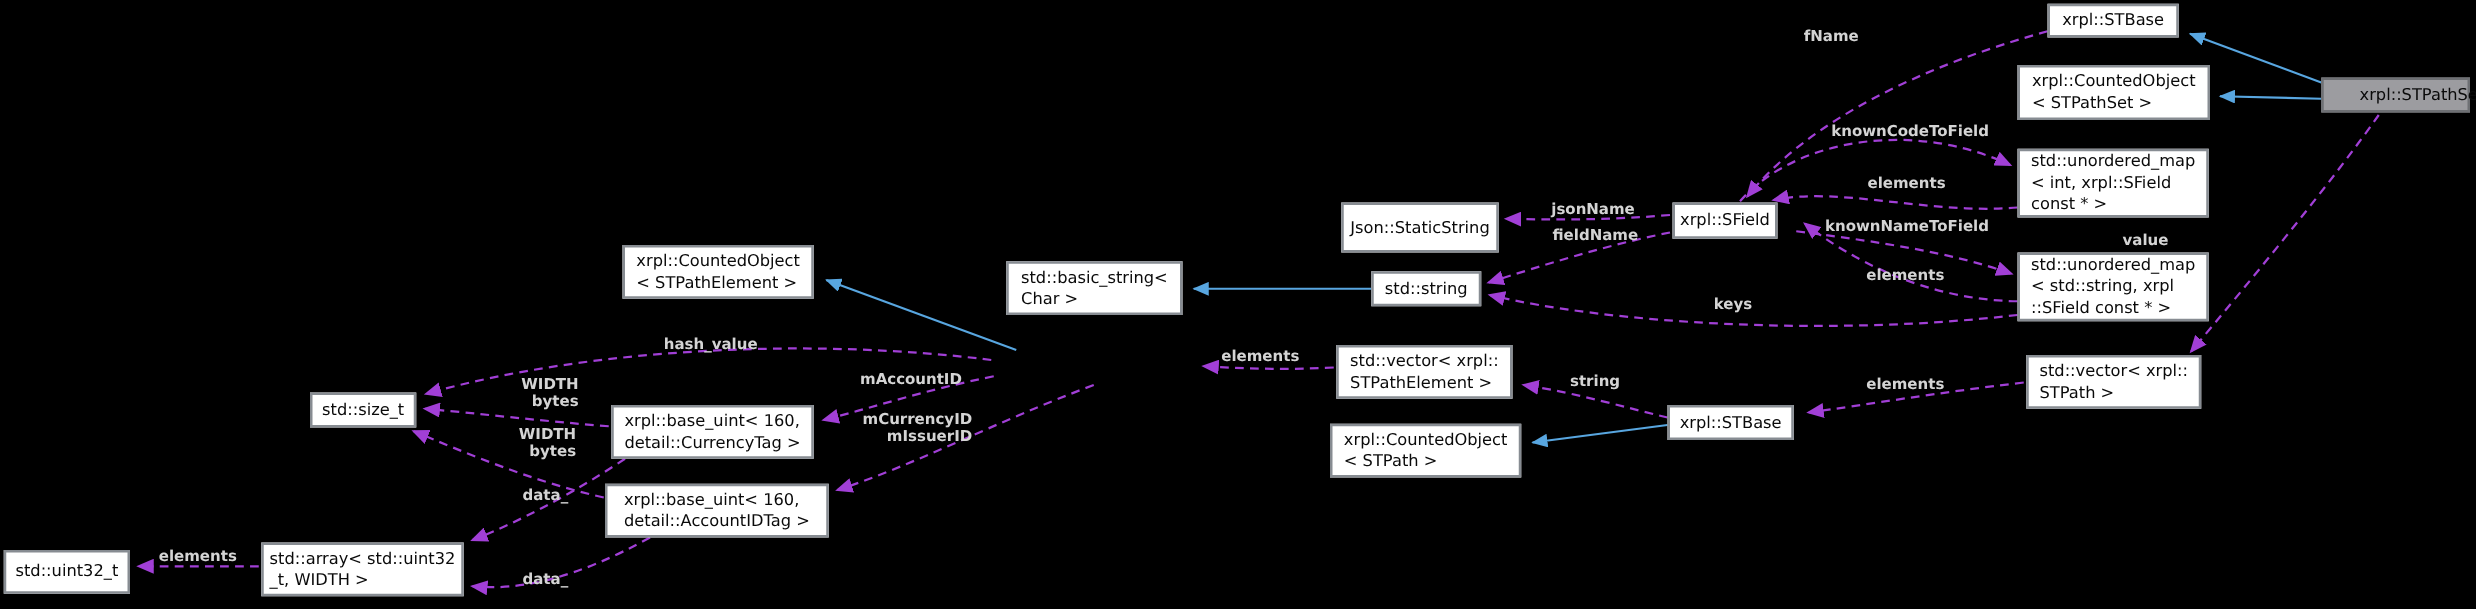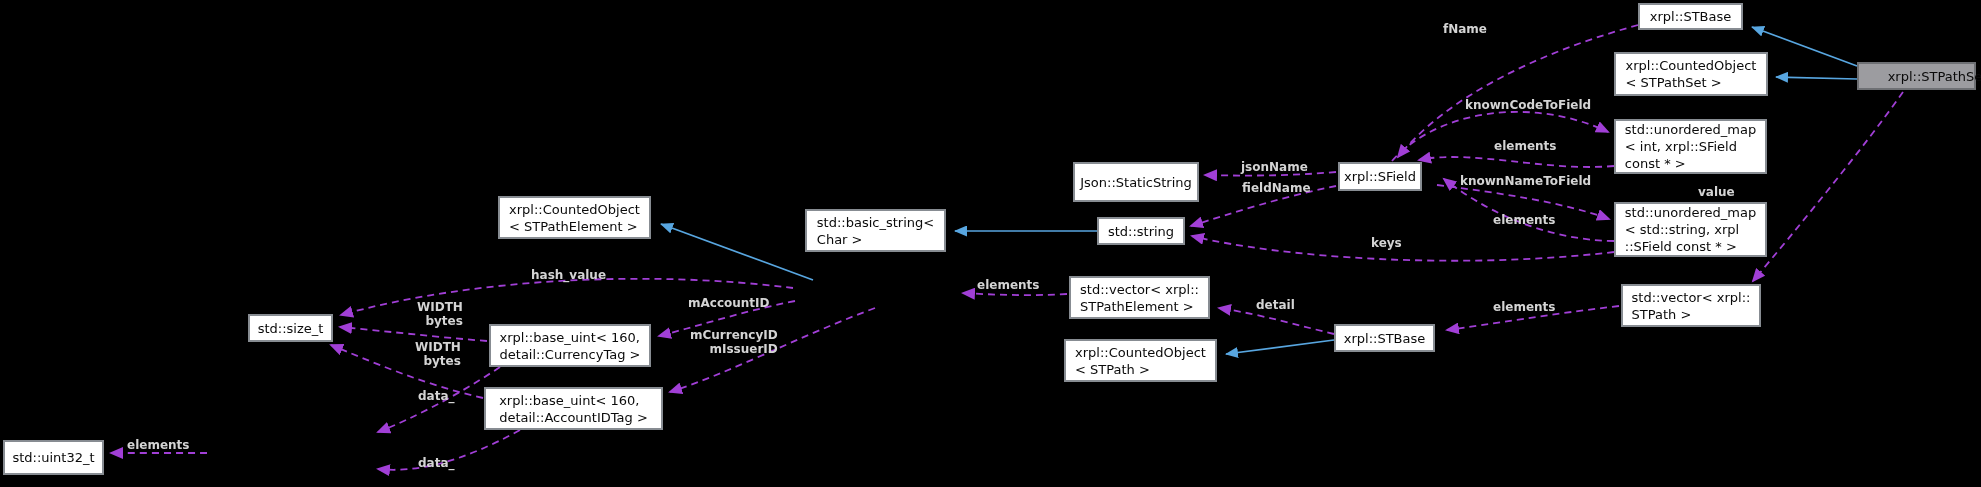--- a/index.html
+++ b/index.html
@@ -119,20 +119,22 @@
   <div class="node" style="left:248px;top:314px;width:85px;height:28px">std::size_t</div>
 
   <div class="node" style="left:489px;top:324px;width:162px;height:43px">xrpl::base_uint&lt; 160,
 detail::CurrencyTag &gt;</div>
 
   <div class="node" style="left:484px;top:387px;width:179px;height:43px">xrpl::base_uint&lt; 160,
 detail::AccountIDTag &gt;</div>
 
   <div class="node" style="left:3px;top:440px;width:101px;height:35px">std::uint32_t</div>
 
+  <div class="node" style="left:209px;top:434px;width:162px;height:43px">std::array&lt; std::uint32
+_t, WIDTH &gt;</div>
 
   <div class="edge-label" style="left:1443px;top:22px">fName</div>
 
   <div class="edge-label" style="left:1465px;top:98px">knownCodeToField</div>
 
   <div class="edge-label" style="left:1494px;top:139px">elements</div>
 
   <div class="edge-label" style="left:1460px;top:174px">knownNameToField</div>
 
   <div class="edge-label" style="left:1493px;top:213px">elements</div>
@@ -159,17 +161,17 @@
 mIssuerID</div>
 
   <div class="edge-label" style="left:418px;top:389px">data_</div>
 
   <div class="edge-label" style="left:418px;top:456px">data_</div>
 
   <div class="edge-label" style="left:127px;top:438px">elements</div>
 
   <div class="edge-label" style="left:977px;top:278px">elements</div>
 
-  <div class="edge-label" style="left:1256px;top:298px">detail</div>
+  <div class="edge-label" style="left:1256px;top:298px">string</div>
 
   <div class="edge-label" style="left:1493px;top:300px">elements</div>
 
 </div>
 
 </body></html>

